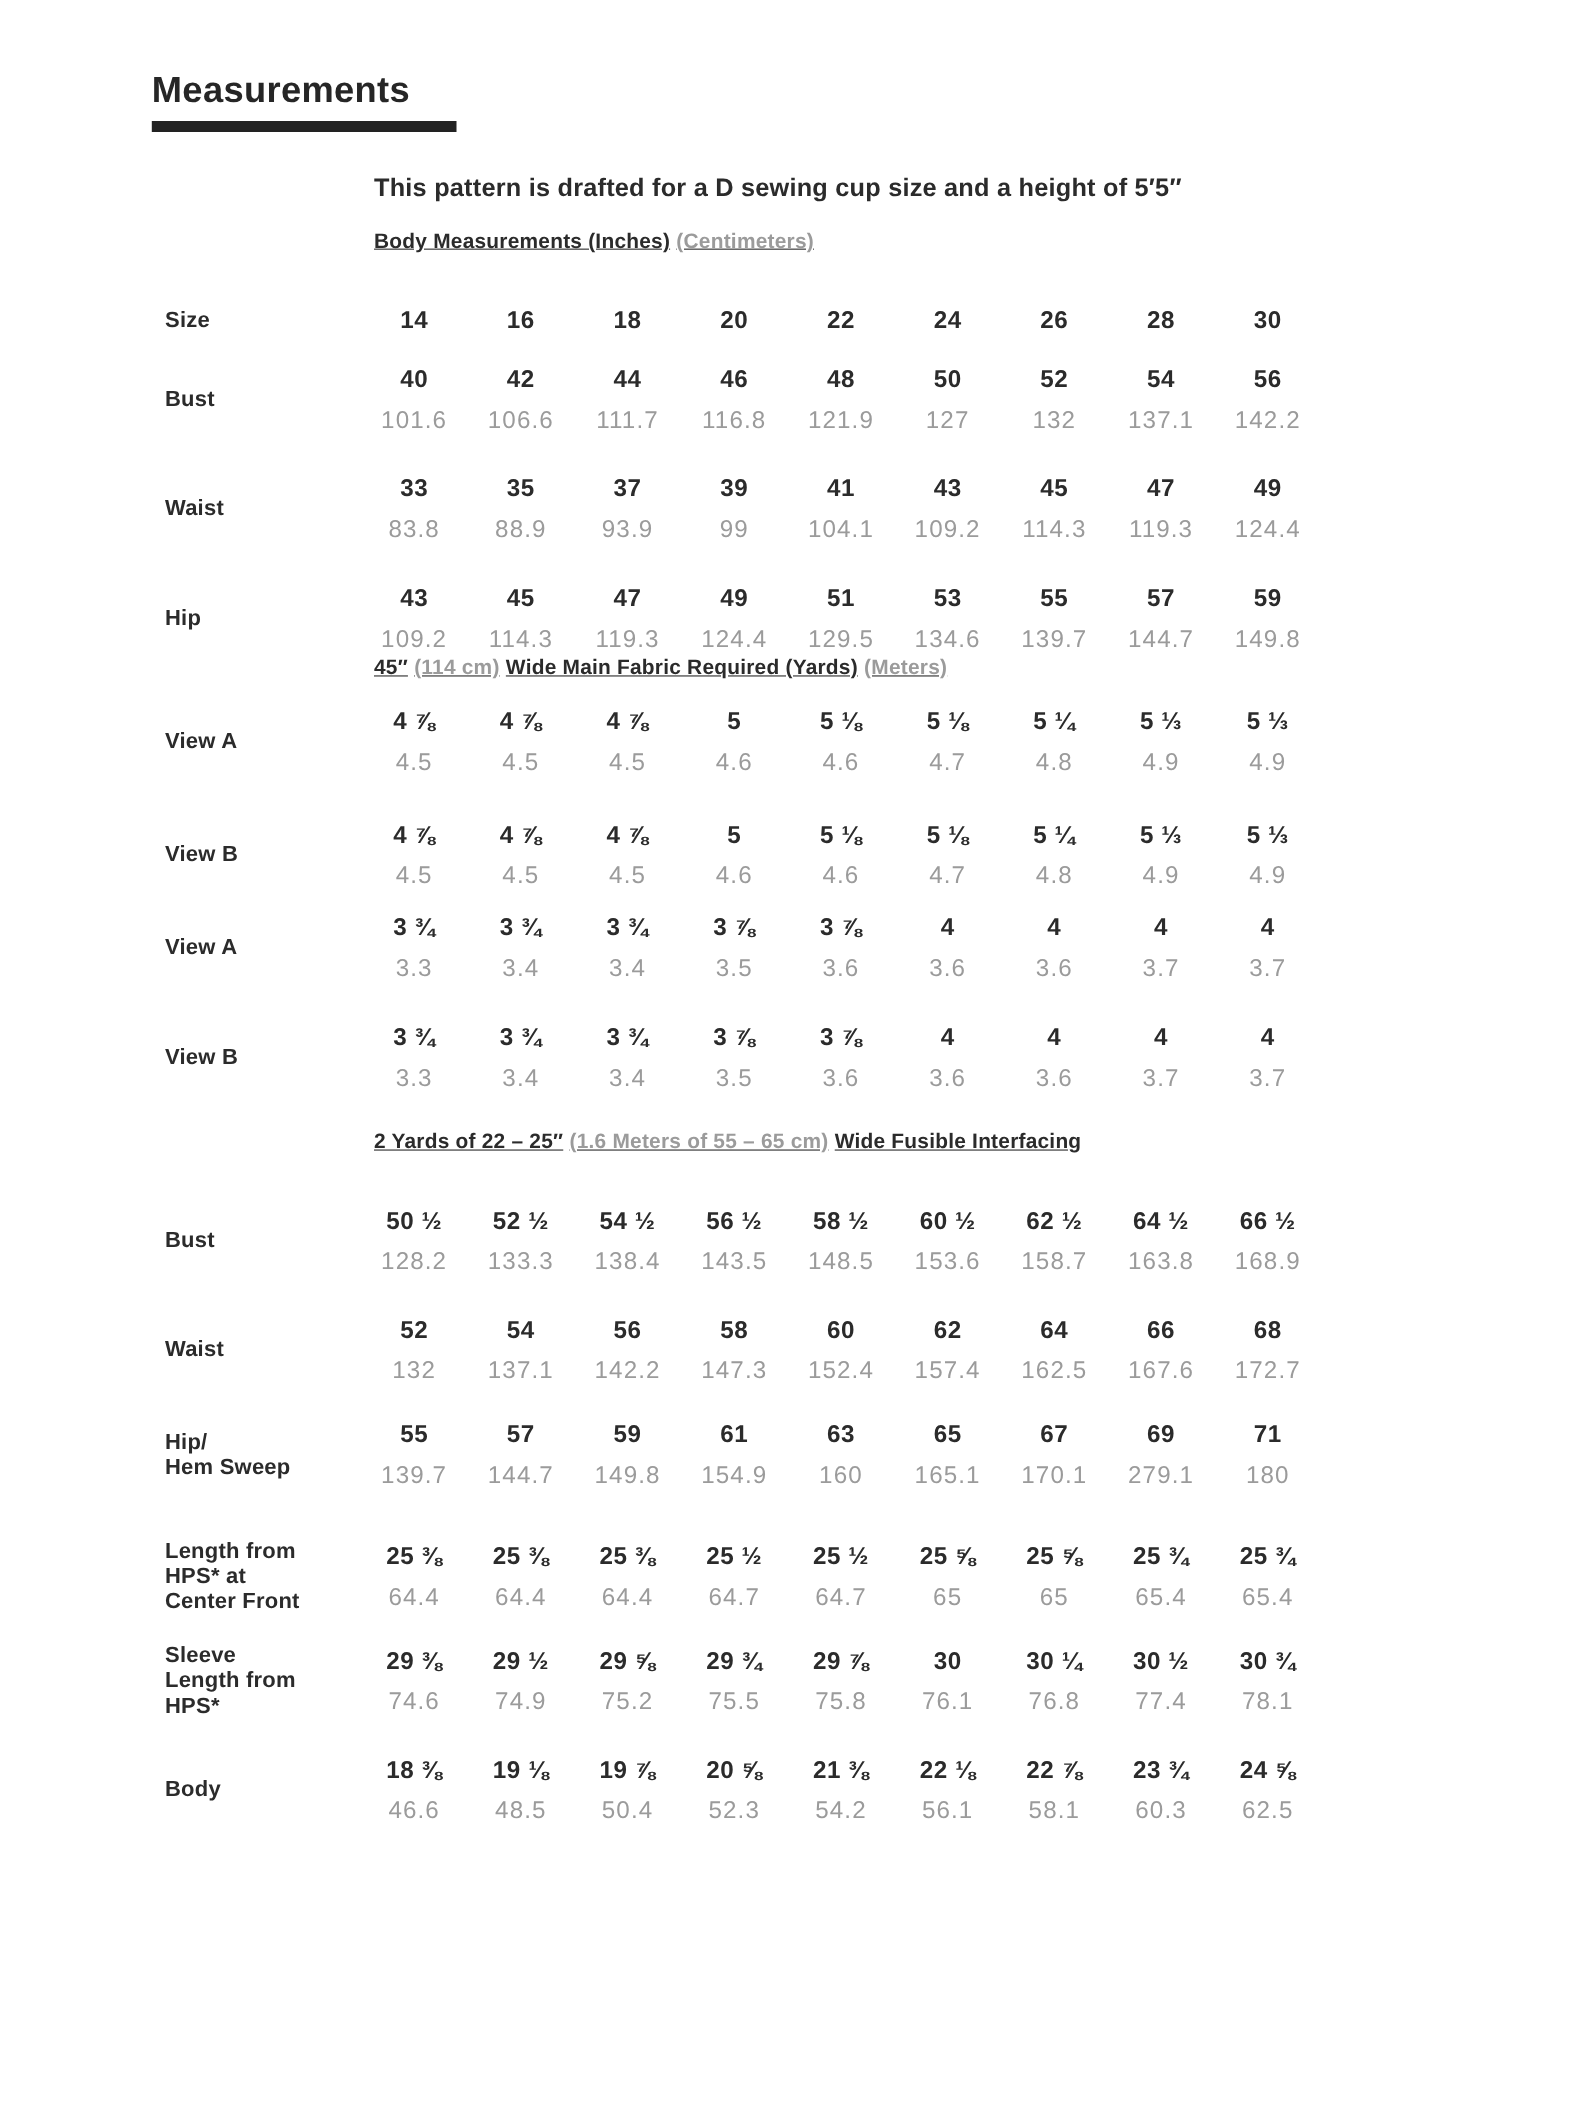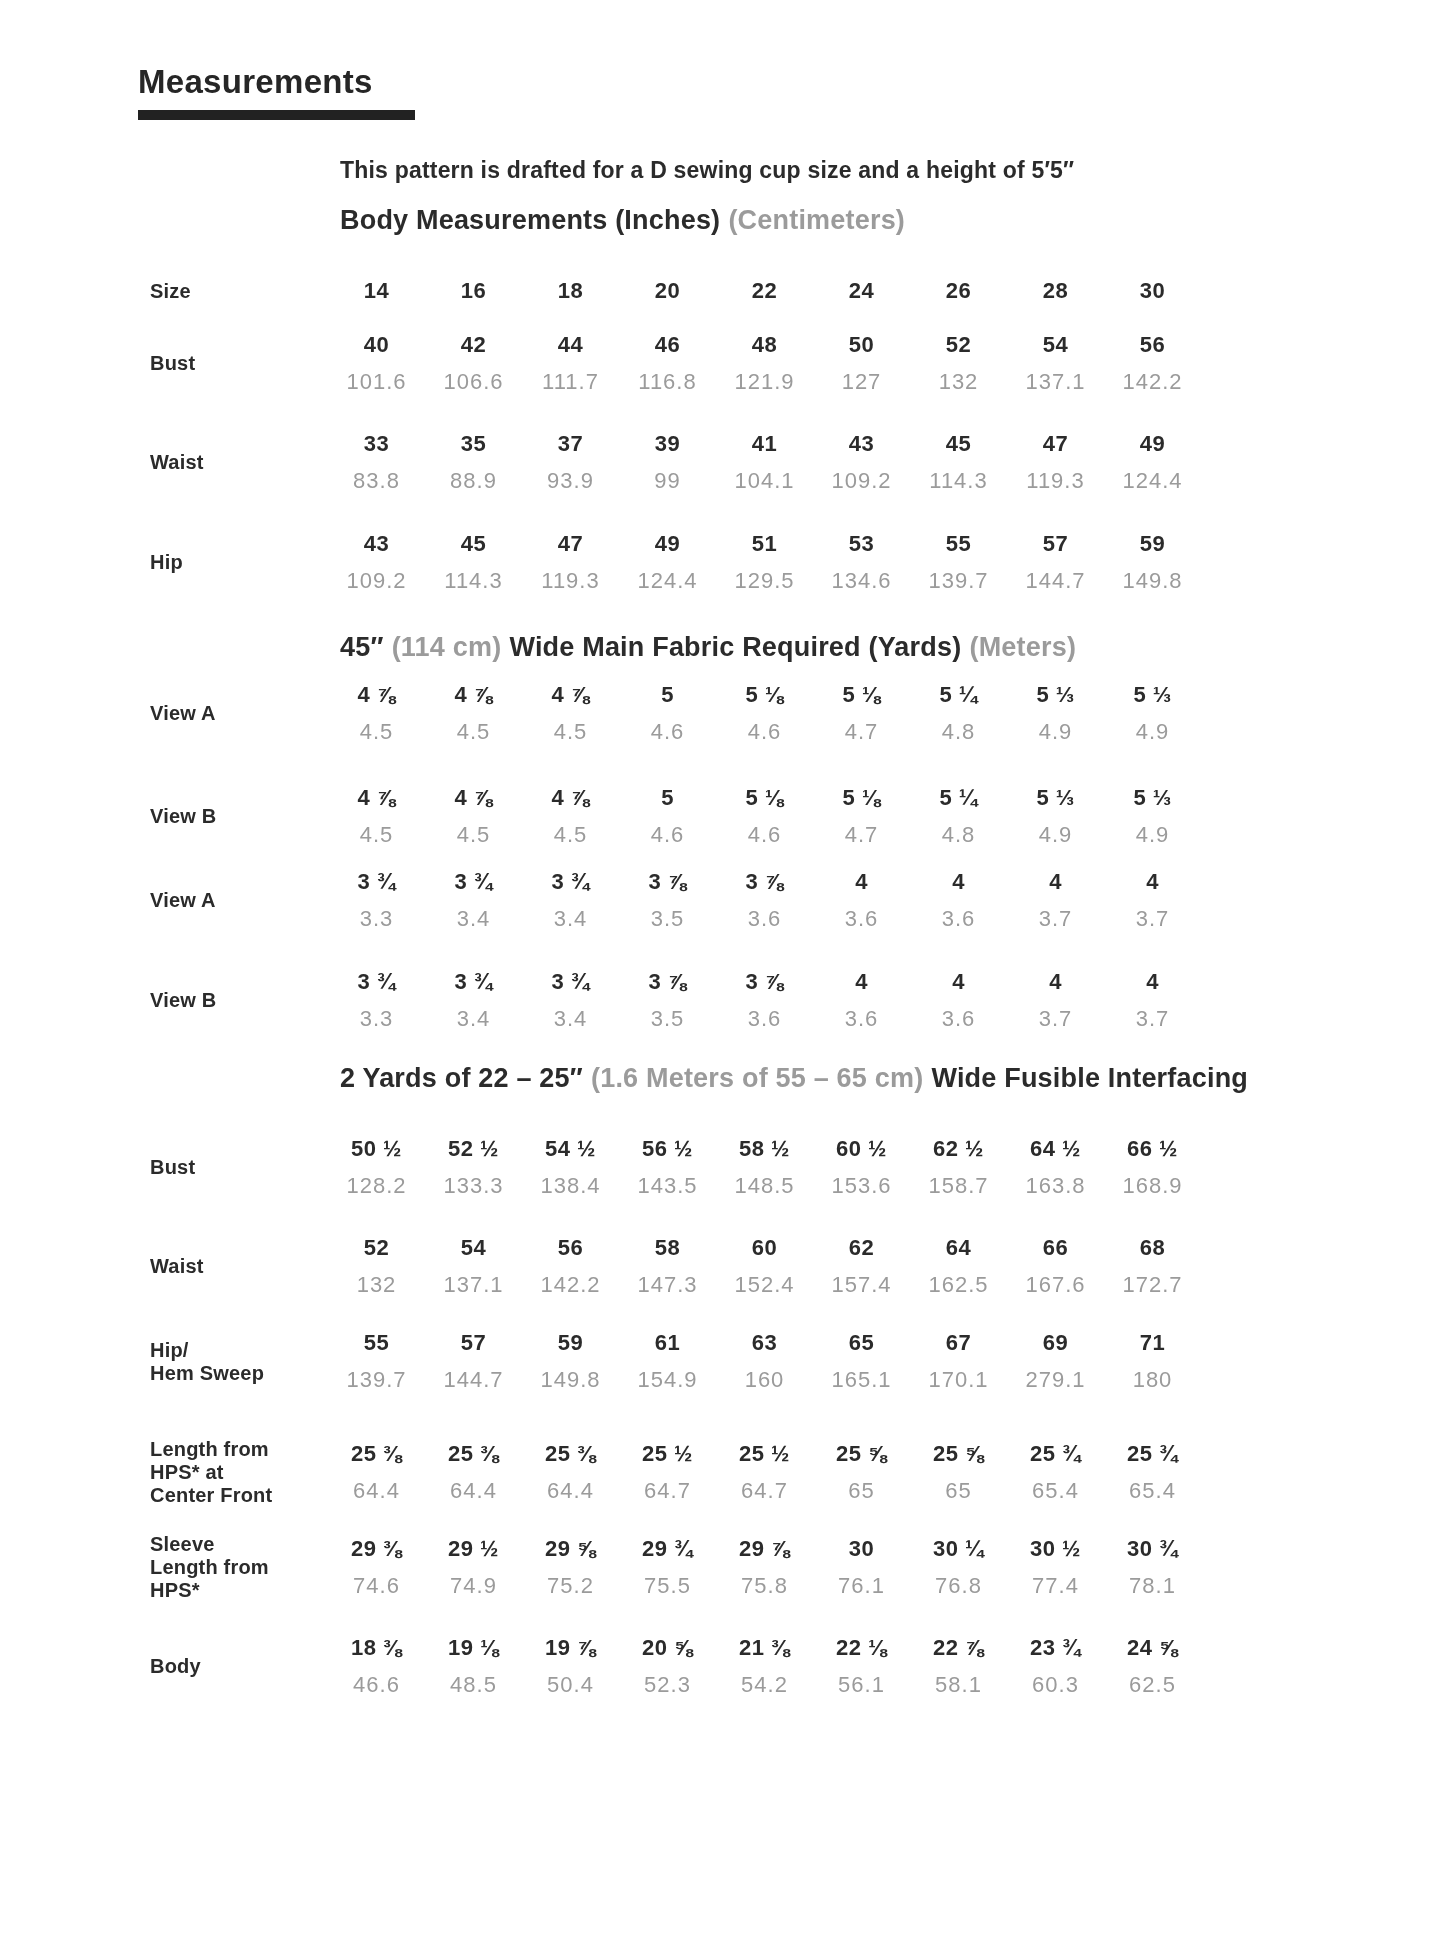--- a/index.html
+++ b/index.html
@@ -10,21 +10,21 @@
     -webkit-font-smoothing:antialiased;
   }
   .page{padding:0 33px 40px 138px;}
 
   
   .title{margin-top:64px;font-size:33px;line-height:36px;font-weight:700;letter-spacing:.3px;color:#262626;}
   .title-underline{margin-top:10px;width:277px;height:10px;background:#222222;}
 
   
   .intro{margin-top:36px;margin-left:202px;font-size:23px;line-height:28px;font-weight:700;letter-spacing:.2px;}
-  .secheading{margin-left:202px;font-size:27px;line-height:28px;font-weight:700;letter-spacing:.2px;}
+  .secheading{margin-left:202px;font-size:19px;line-height:28px;font-weight:700;letter-spacing:.2px;text-decoration:underline;}
   .secheading span{margin-right:.30em;}
   .gray-t{color:#9b9b9b;font-weight:700;}
   .dark-t{color:#2b2b2b;}
 
   
   .mrow{
     display:grid;
     grid-template-columns:190px repeat(9,97px);
     grid-auto-rows:26px;
     row-gap:11px;
@@ -41,21 +41,21 @@
   .cells span{display:block;text-align:center;font-size:22px;line-height:26px;white-space:nowrap;}
   .cells.dark span{color:#2b2b2b;font-weight:700;letter-spacing:.5px;}
   .cells.gray span{color:#9b9b9b;font-weight:400;letter-spacing:1px;}
 
   
   .m-bodyheading{margin-top:22px;}
   .m-sizerow{margin-top:44px;}
   .m-bust{margin-top:28px;}
   .m-waist{margin-top:36px;}
   .m-hip{margin-top:37px;}
-  .m-45head{margin-top:39px;}
+  .m-45head{}
   .m-45a{margin-top:21px;}
   .m-45b{margin-top:40px;}
   .m-54head{margin-top:43px;}
   .m-54a{margin-top:21px;}
   .m-54b{margin-top:37px;}
   .m-pocket{margin-top:40px;}
   .m-interfacing{margin-top:32px;}
   .m-finhead{margin-top:37px;}
   .m-fbust{margin-top:44px;}
   .m-fwaist{margin-top:36px;}

